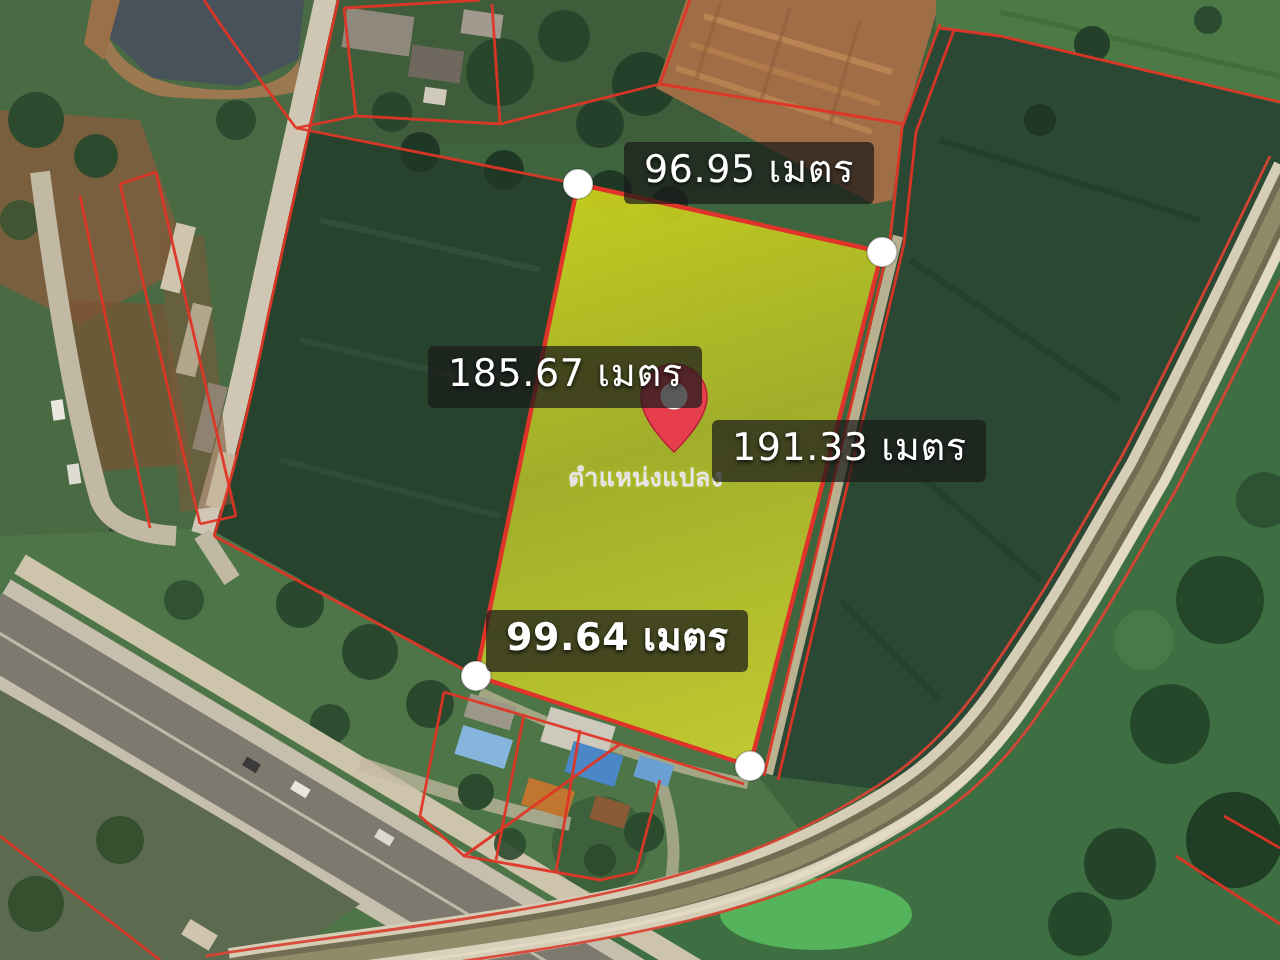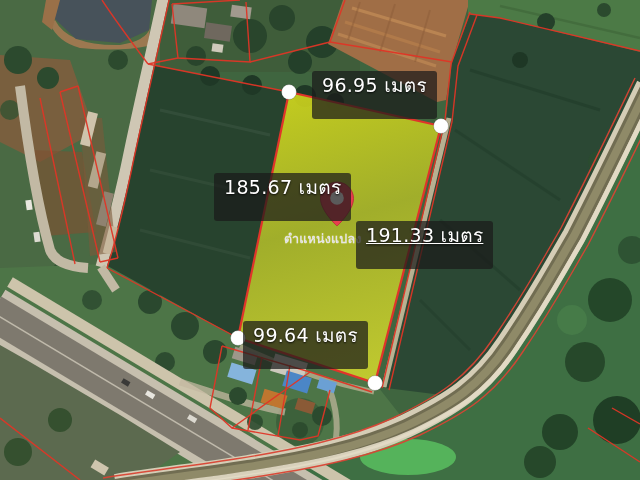--- a/index.html
+++ b/index.html
@@ -6,21 +6,21 @@
   #stage{
     position:relative;width:640px;height:480px;overflow:hidden;
     font-family:"DejaVu Sans","Liberation Sans",sans-serif;
     background:#3f653f;
   }
   #stage svg.scene{position:absolute;left:0;top:0;}
   .meas-label{
     position:absolute;white-space:nowrap;color:#fff;
     background:rgba(26,26,26,.72);
     font-size:19px;line-height:1.4;font-weight:500;
-    padding:1px 10px 20px;border-radius:3px;letter-spacing:.3px;
+    padding:1px 10px 3px;border-radius:3px;letter-spacing:.3px;
     text-shadow:0 1px 2px rgba(0,0,0,.85);z-index:6;
   }
   .pin-caption{
     position:absolute;white-space:nowrap;color:#e5e5e5;
     font-size:12.5px;font-weight:700;z-index:4;letter-spacing:.2px;
     text-shadow:0 0 2px rgba(210,214,40,.6);
   }
   #label-right{z-index:7;}
   .pin-wrap{position:absolute;left:319px;top:181px;width:36px;height:46px;z-index:5;}
 </style>
@@ -235,22 +235,22 @@
     <g fill="#ffffff" stroke="rgba(0,0,0,.2)" stroke-width="1">
       <circle cx="289" cy="92" r="7.5"></circle>
       <circle cx="441" cy="126" r="7.5"></circle>
       <circle cx="238" cy="338" r="7.5"></circle>
       <circle cx="375" cy="383" r="7.5"></circle>
     </g>
   </svg>
 
   <div class="meas-label" id="label-top" style="left:312px;top:71px;">96.95 เมตร</div>
   <div class="meas-label" id="label-left" style="left:214px;top:173px;">185.67 เมตร</div>
-  <div class="meas-label" id="label-right" style="left:356px;top:221px;text-decoration:underline;">191.33 เมตร</div>
-  <div class="meas-label" id="label-bottom" style="left:243px;top:321px;">99.64 เมตร</div>
+  <div class="meas-label" id="label-right" style="left:356px;top:210px;">191.33 เมตร</div>
+  <div class="meas-label" id="label-bottom" style="left:243px;top:305px;font-weight:bold;">99.64 เมตร</div>
 
   <div class="pin-caption" style="left:284px;top:229px;">ตำแหน่งแปลง</div>
 
   <div class="pin-wrap">
     <svg width="36" height="46" viewBox="0 0 36 46">
       <path d="M18,1 C9,1 1.5,8.5 1.5,17.5 C1.5,30 18,45 18,45 C18,45 34.5,30 34.5,17.5 C34.5,8.5 27,1 18,1 Z" fill="#e73e4e" stroke="#b92236" stroke-width="0.8"></path>
       <circle cx="18" cy="17" r="6.8" fill="#ffffff"></circle>
     </svg>
   </div>
 

